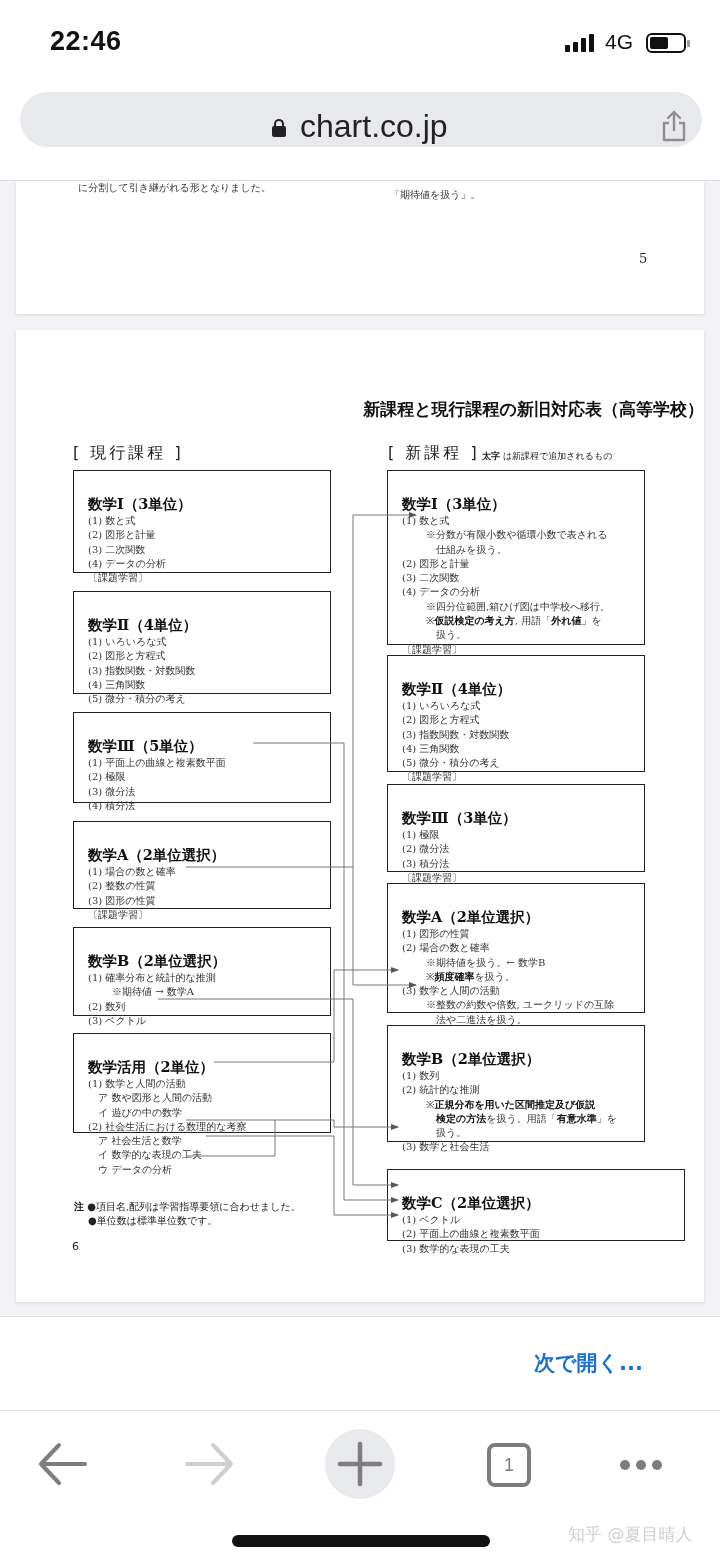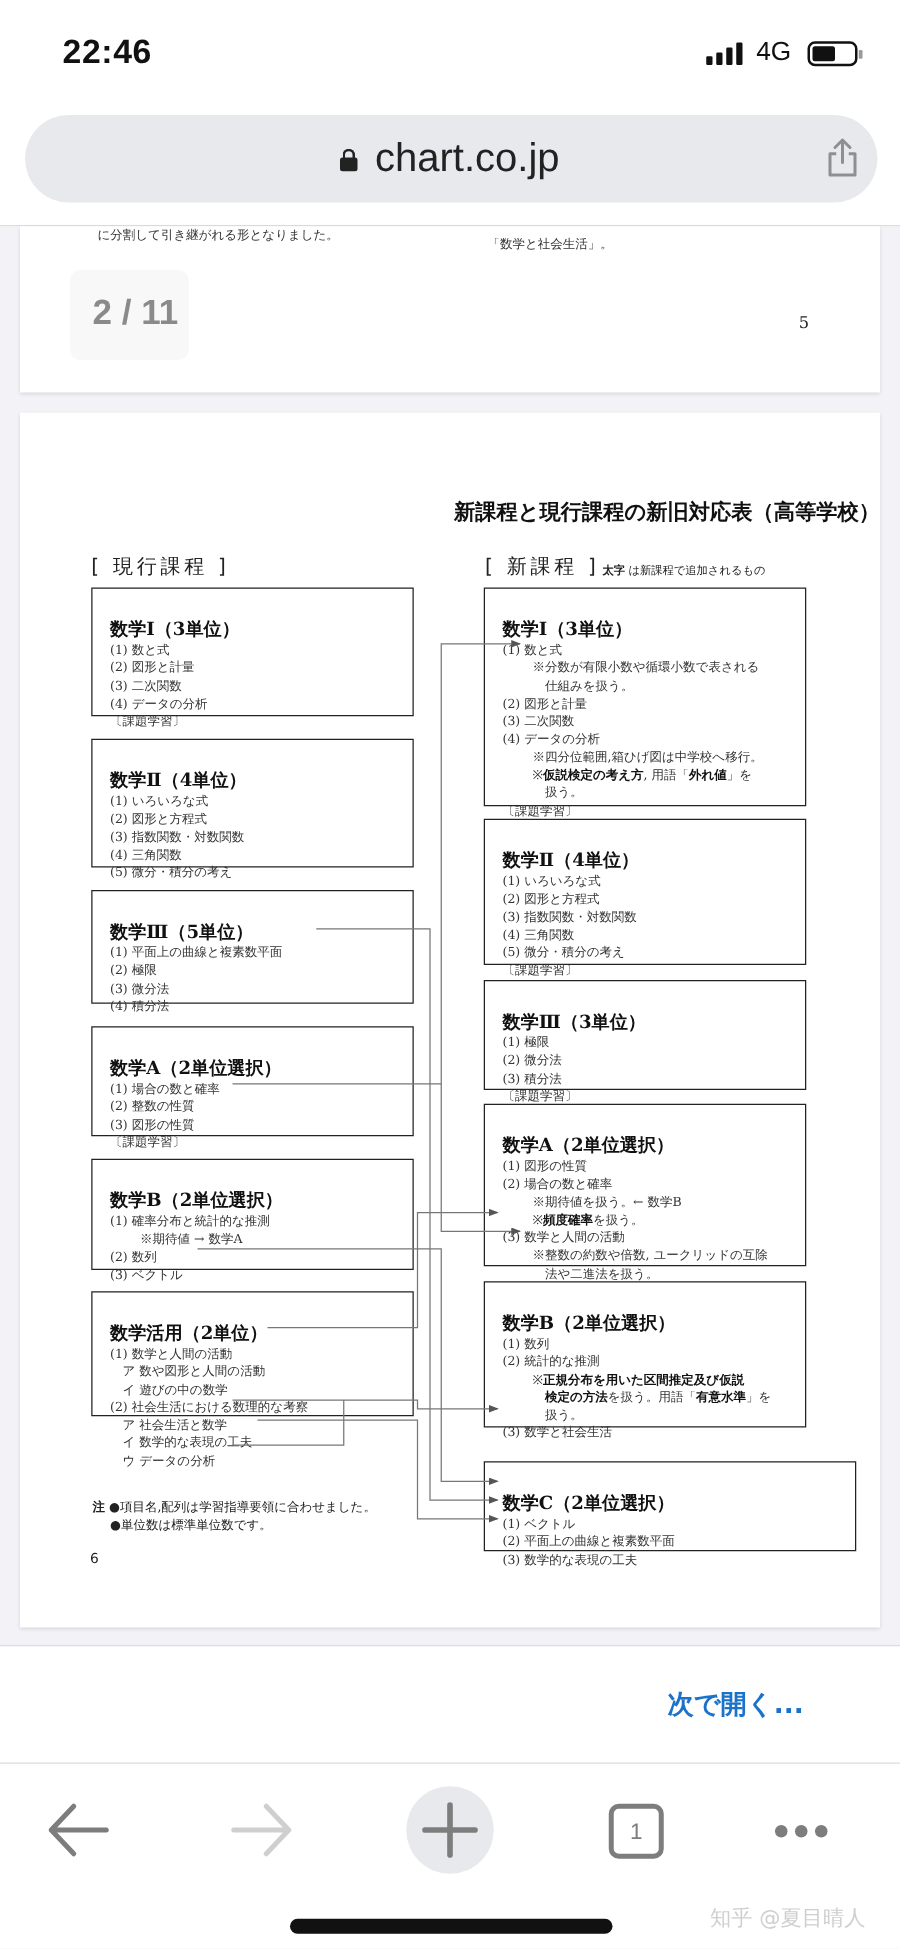--- a/index.html
+++ b/index.html
@@ -11,21 +11,21 @@
   .time { position: absolute; left: 50px; top: 26px; font-size: 27px; font-weight: bold; font-family: "Liberation Sans", sans-serif; letter-spacing: 0.5px; }
   .signal { position: absolute; left: 565px; top: 34px; display: flex; align-items: flex-end; gap: 3px; height: 18px; }
   .signal span { display: block; width: 5px; background: #111; border-radius: 1px; }
   .net { position: absolute; left: 605px; top: 30px; font-size: 21px; font-family: "Liberation Sans", sans-serif; }
   .battery { position: absolute; left: 646px; top: 33px; width: 40px; height: 20px; border: 2px solid #111; border-radius: 6px; }
   .battery .lvl { position: absolute; left: 2px; top: 2px; width: 18px; height: 12px; background: #111; border-radius: 2px; }
   .battery .cap { position: absolute; right: -6px; top: 5px; width: 3px; height: 7px; background: #999; border-radius: 1px; }
 
   
   .urlwrap { position: absolute; left: 0; top: 88px; width: 720px; height: 93px; background: #fff; border-bottom: 1px solid #ddd; }
-  .urlbar { position: absolute; left: 20px; top: 4px; width: 682px; height: 70px; background: #e8e9ec; border-radius: 35px; }
+  .urlbar { position: absolute; left: 20px; top: 4px; width: 682px; height: 55px; background: #e8e9ec; border-radius: 35px; }
   .lock { position: absolute; left: 252px; top: 27px; width: 14px; height: 17px; }
   .lock .shackle { position: absolute; left: 2px; top: 0; width: 10px; height: 10px; border: 2.5px solid #222; border-bottom: none; border-radius: 5px 5px 0 0; }
   .lock .body { position: absolute; left: 0; top: 7px; width: 14px; height: 11px; background: #222; border-radius: 2px; }
   .urltext { position: absolute; left: 280px; top: 16px; font-size: 32px; color: #222; font-family: "Liberation Sans", sans-serif; }
   .share { position: absolute; left: 640px; top: 18px; width: 28px; height: 32px; }
 
   
   .card { position: absolute; background: #fff; box-shadow: 0 1px 3px rgba(0,0,0,0.12); }
   .card1 { left: 16px; top: 181px; width: 688px; height: 133px; }
   .card2 { left: 16px; top: 330px; width: 688px; height: 972px; }
@@ -91,24 +91,21 @@
     <div class="urltext">chart.co.jp</div>
     <svg class="share" viewBox="0 0 28 32">
       <path d="M14 2 L14 20 M8 8 L14 2 L20 8" stroke="#8e8e93" stroke-width="2.4" fill="none" stroke-linecap="round" stroke-linejoin="round"></path>
       <path d="M9 13 L4 13 L4 30 L24 30 L24 13 L19 13" stroke="#8e8e93" stroke-width="2.4" fill="none" stroke-linejoin="round"></path>
     </svg>
   </div>
 </div>
 
 <div class="card card1">
   <div class="prevline1">に分割して引き継がれる形となりました。</div>
-  <div class="prevline2">「数学と社会生活」。</div>
-  <div class="pageind">
-      <span>2 / 11</span>
-    </div>
+  <div class="prevline2">「期待値を扱う」。</div>
   <div class="pnum5">5</div>
 </div>
 
 <div class="card card2">
   <div class="doctitle">新課程と現行課程の新旧対応表（高等学校）</div>
 
   <div class="sectlabel" style="left:57px;top:113px">[ 現行課程 ]</div>
   <div class="sectlabel" style="left:372px;top:113px">[ 新課程 ]</div>
   <div class="sectnote" style="left:466px;top:120px"><b>太字</b> <span>は新課程で追加されるもの</span></div>
 

